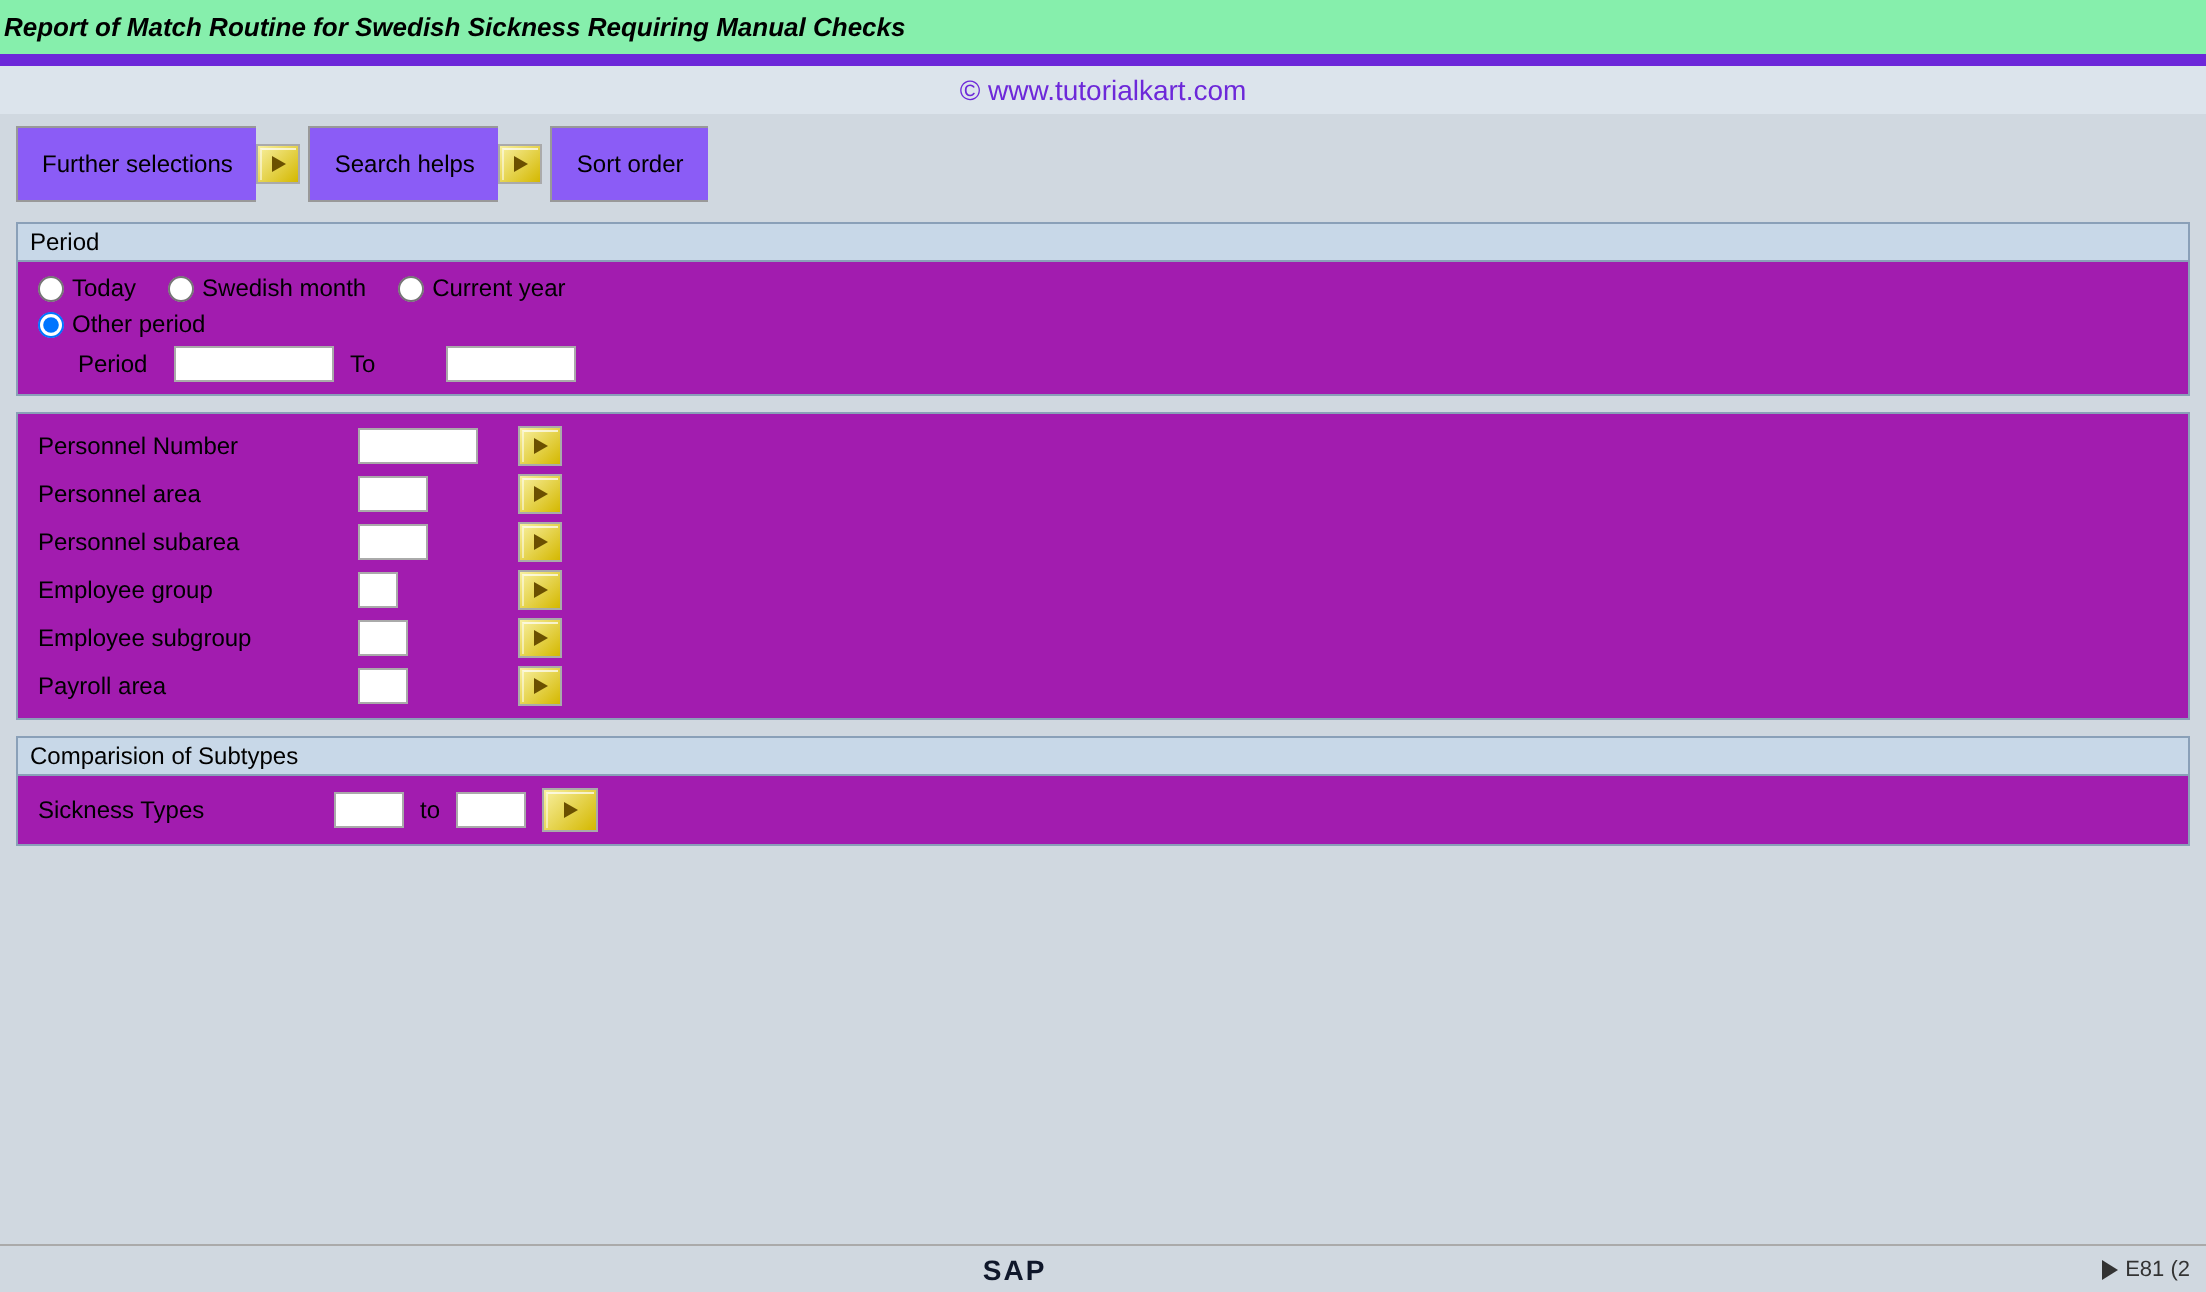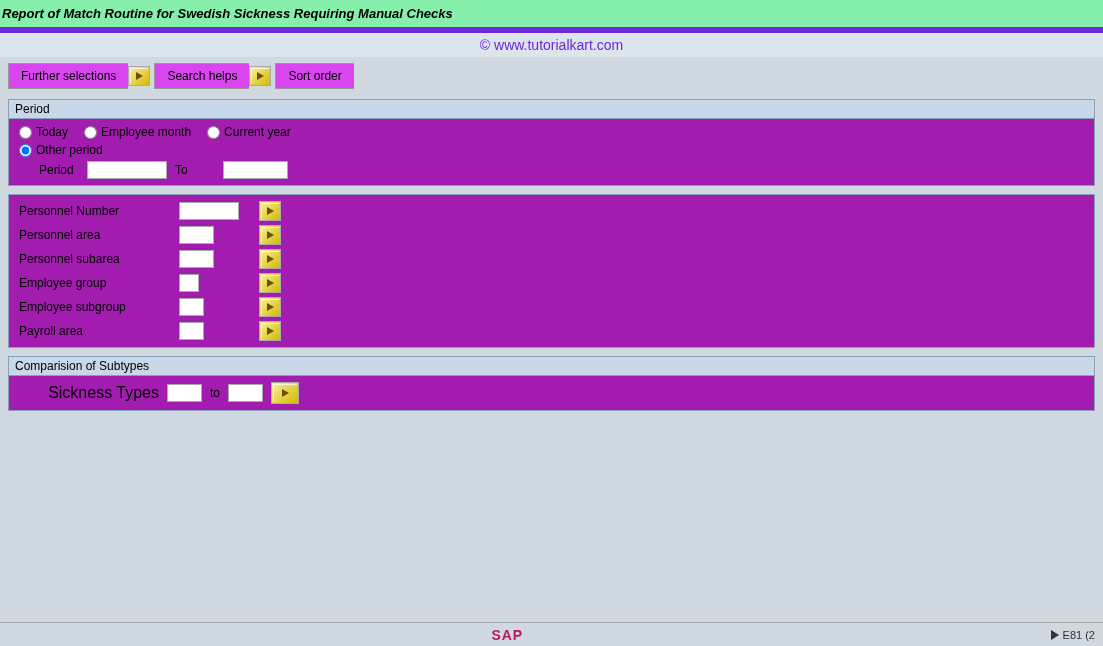--- a/index.html
+++ b/index.html
@@ -28,26 +28,26 @@
       background: #dce4ec;
     }
     .toolbar {
       display: flex;
       align-items: center;
       padding: 6px 8px;
       gap: 0;
       background: #d0d8e0;
     }
     .tab-btn {
-      background: #d946ef;
+      background: #8b5cf6;
       border: 1px solid #999;
       padding: 3px 12px;
       font-size: 12px;
       cursor: pointer;
-      height: 26px;
+      height: 38px;
       font-weight: normal;
     }
     .tab-btn:first-child {
       border-right: none;
     }
     .tab-group {
       display: flex;
       align-items: center;
       margin-right: 4px;
     }
@@ -157,22 +157,21 @@
       flex-direction: column;
       gap: 5px;
     }
     .subtype-row {
       display: flex;
       align-items: center;
       gap: 8px;
     }
     .subtype-label {
       min-width: 140px;
-      font-size: 16px;
-      text-align: right;
+      font-size: 12px;
     }
     .subtype-input {
       border: 1px solid #aaa;
       background: #fff;
       height: 18px;
       font-size: 12px;
       padding: 0 2px;
       width: 35px;
     }
     .to-label {
@@ -186,21 +185,21 @@
       width: 1103px;
       height: 24px;
       background: #d0d8e0;
       border-top: 1px solid #aaa;
       display: flex;
       align-items: center;
       justify-content: space-between;
       padding: 0 8px;
     }
     .sap-logo {
-      color: #be185d;
+      color: #0f172a;
       font-weight: bold;
       font-size: 14px;
       letter-spacing: 1px;
     }
     .status-text {
       font-size: 11px;
       color: #333;
     }
     .status-right {
       display: flex;
@@ -246,21 +245,21 @@
   <div class="section">
     <div class="section-title">Period</div>
     <div class="section-body">
       <div class="period-row">
         <label class="radio-label">
           <input type="radio" name="period" style="">
           <span>Today</span>
         </label>
         <label class="radio-label">
           <input type="radio" name="period" style="">
-          <span>Employee month</span>
+          <span>Swedish month</span>
         </label>
         <label class="radio-label">
           <input type="radio" name="period" style="">
           <span>Current year</span>
         </label>
       </div>
       <div class="period-row">
         <label class="radio-label">
           <input type="radio" name="period" checked="" style="">
           <span>Other period</span>

